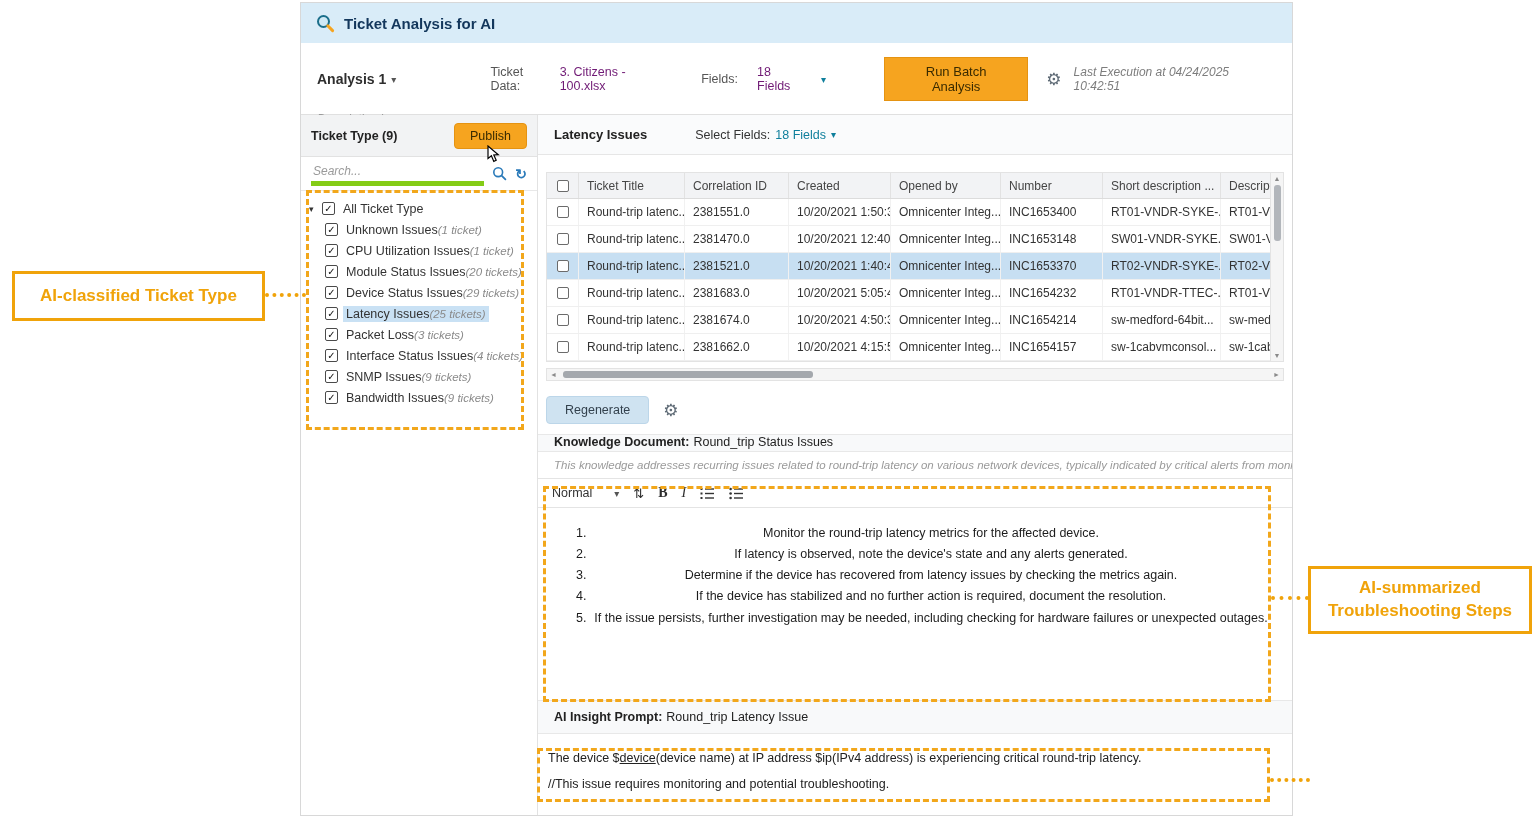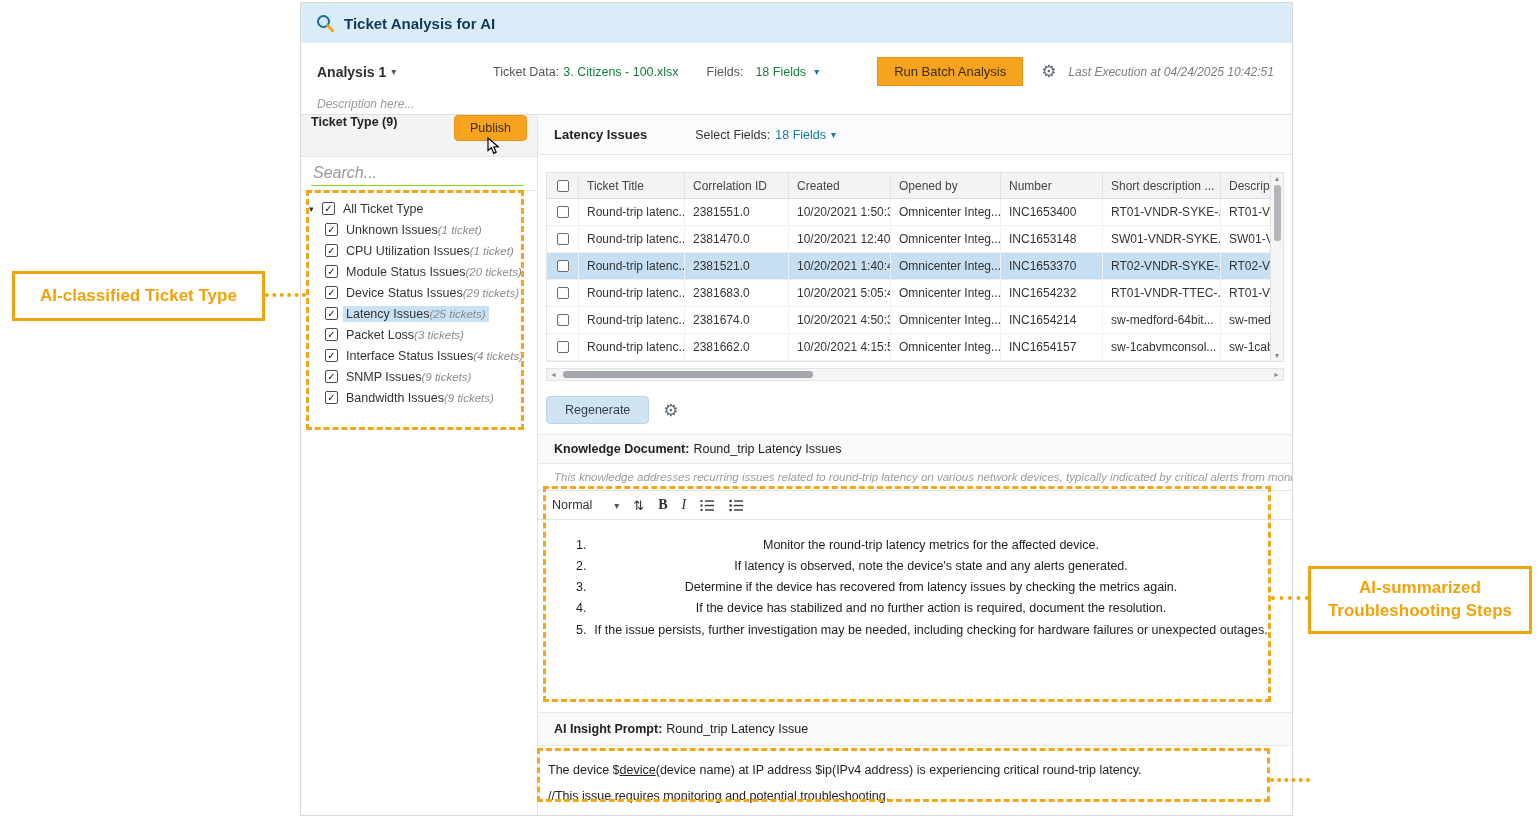--- a/index.html
+++ b/index.html
@@ -12,36 +12,36 @@
   .app-header { position:absolute; top:0; left:0; right:0; height:40px; background:#d9ecf8; display:flex; align-items:center; padding:0 14px; gap:9px; }
   .app-title { font-size:15px; font-weight:bold; color:#13375c; }
 
   .toolbar { position:absolute; top:40px; left:0; right:0; height:72px; border-bottom:1px solid #e0e0e0; padding:14px 16px 0; }
   .toolbar-row { display:flex; align-items:center; }
   .analysis-wrap { display:flex; align-items:center; gap:5px; width:176px; }
   .analysis { font-size:14px; font-weight:bold; color:#2e2e2e; }
   .chev { font-size:10px; color:#555; }
   .chev-teal { font-size:10px; color:#0f7f9c; }
   .tb-label { font-size:12.5px; color:#555; }
-  .tb-link { font-size:12.5px; color:#15803d; margin-left:4px; }
+  .tb-link { font-size:12.5px; color:#701a75; margin-left:4px; }
   .ticket-data { display:flex; align-items:center; margin-right:28px; }
-  .fields-wrap { display:flex; align-items:center; gap:8px; }
+  .fields-wrap { display:flex; align-items:center; gap:15px; }
   .run-btn { margin-left:58px; background:#f6a41f; border:1px solid #e59312; border-radius:0; padding:6px 16px; font-size:13px; color:#3a2b00; cursor:pointer; }
   .gear { font-size:17px; color:#5f6b76; margin-left:18px; }
   .last-exec { font-style:italic; font-size:12px; color:#7d7d7d; margin-left:12px; }
   .toolbar-desc { margin-top:11px; font-style:italic; font-size:12px; color:#9a9a9a; }
 
   
   .sidebar { position:absolute; top:112px; left:0; width:237px; bottom:0; border-right:1px solid #e2e2e2; background:#fff; }
-  .sb-header { height:42px; background:#f2f3f4; border-bottom:1px solid #e2e2e2; display:flex; align-items:flex-start; justify-content:space-between; padding:0 10px; }
+  .sb-header { height:42px; background:#f2f3f4; border-bottom:1px solid #e2e2e2; display:flex; align-items:center; justify-content:space-between; padding:0 10px; }
   .sb-title { font-size:12.5px; font-weight:bold; color:#222; }
   .publish-btn { position:relative; background:#f6a41f; border:1px solid #e59312; border-radius:4px; padding:5px 15px; font-size:12.5px; color:#3a2b00; cursor:pointer; }
   .cursor-svg { position:absolute; left:32px; bottom:-15px; }
   .sb-search { height:34px; display:flex; align-items:center; padding:0 10px; gap:8px; border-bottom:1px solid #e8e8e8; }
-  .search-input { flex:1; border:none; border-bottom:1px solid #84cc16; font-style:italic; font-size:16px; color:#666; padding:3px 2px; outline:none; background:transparent; font-family:"Liberation Sans",sans-serif; }
+  .search-input { flex:1; border:none; border-bottom:5px solid #84cc16; font-style:italic; font-size:12px; color:#666; padding:3px 2px; outline:none; background:transparent; font-family:"Liberation Sans",sans-serif; }
   .search-input::placeholder { color:#9a9a9a; font-style:italic; }
   .refresh-ic { font-size:14px; color:#2a7ab9; font-weight:bold; }
   .tree { padding:7px 6px; }
   .tree-item { display:flex; align-items:center; height:21px; font-size:12.5px; color:#333; gap:5px; padding-left:2px; }
   .tree-children .tree-item { padding-left:18px; }
   .twisty { font-size:9px; color:#333; width:8px; }
   .cb { width:13px; height:13px; border:1.5px solid #4a4a4a; border-radius:2px; background:#fff; display:inline-flex; align-items:center; justify-content:center; font-size:10px; line-height:1; color:#111; flex:none; }
   .label-wrap { padding:1px 3px; white-space:nowrap; }
   .tree-item.selected .label-wrap { background:#c9e1f4; }
   .count { font-style:italic; color:#8a8a8a; font-size:11.5px; }
@@ -67,21 +67,21 @@
   .rowcb { width:12px; height:12px; border:1.5px solid #6b6b6b; border-radius:2px; background:#fff; display:inline-block; }
   .vscroll { width:13px; background:#f5f5f5; border:1px solid #e3e3e3; border-left:none; display:flex; flex-direction:column; align-items:center; padding:2px 0; font-size:7px; color:#8a8a8a; }
   .vthumb { width:7px; height:56px; background:#b2b6bb; border-radius:3px; margin:3px 0 auto; }
   .hscroll { margin:6px 8px 0; height:13px; background:#f5f5f5; border:1px solid #e3e3e3; display:flex; align-items:center; padding:0 3px; font-size:7px; color:#8a8a8a; }
   .hthumb { height:7px; width:250px; background:#a4a8ad; border-radius:3px; margin-left:6px; }
   .hspacer { flex:1; }
 
   .regen-row { padding:15px 8px 10px; display:flex; align-items:center; gap:14px; }
   .regen-btn { background:#cfe3f1; border:1px solid #bcd6e9; border-radius:4px; padding:6px 18px; font-size:12.5px; color:#33414d; cursor:pointer; }
 
-  .kd-header { height:30px; background:#f8f9fa; border-top:1px solid #e8e8e8; border-bottom:1px solid #e8e8e8; display:flex; align-items:center; padding:0 16px; font-size:12.5px; color:#222; gap:4px; }
+  .kd-header { height:18px; background:#f8f9fa; border-top:1px solid #e8e8e8; border-bottom:1px solid #e8e8e8; display:flex; padding:0 16px; font-size:12.5px; color:#222; gap:4px; }
   .bold { font-weight:bold; }
   .kd-desc { height:26px; display:flex; align-items:center; padding:0 16px; font-style:italic; color:#9a9a9a; font-size:11.5px; white-space:nowrap; overflow:hidden; }
 
   .ed-toolbar { height:30px; border-top:1px solid #e4e4e4; border-bottom:1px solid #e4e4e4; display:flex; align-items:center; padding:0 14px; gap:14px; color:#2e2e2e; }
   .ed-format { display:flex; align-items:center; gap:22px; font-size:12.5px; color:#333; cursor:pointer; }
   .ed-ic { font-size:13px; cursor:pointer; }
   .ed-b { font-family:"Liberation Serif",serif; font-weight:bold; font-size:14px; }
   .ed-i { font-family:"Liberation Serif",serif; font-style:italic; font-size:14px; }
   .ed-content { height:186px; padding:16px 20px 0 30px; font-size:12.5px; color:#1c1c1c; overflow:hidden; }
   .ed-content ol { margin:0 0 0 22px; padding:0;text-align:center; }
@@ -316,21 +316,21 @@
         <span>►</span>
       </div>
 
       <div class="regen-row">
         <button class="regen-btn">Regenerate</button>
         <span class="gear" style="margin-left:0;">⚙</span>
       </div>
 
       <div class="kd-header">
         <span class="bold">Knowledge Document:</span>
-        <span>Round_trip Latency Issues</span>
+        <span>Round_trip Status Issues</span>
       </div>
       <div class="kd-desc">This knowledge addresses recurring issues related to round-trip latency on various network devices, typically indicated by critical alerts from monitoring systems</div>
 
       <div class="ed-toolbar">
         <span class="ed-format">
           <span>Normal</span>
           <span class="chev">▾</span>
         </span>
         <span class="ed-ic">⇅</span>
         <span class="ed-ic ed-b">B</span>

